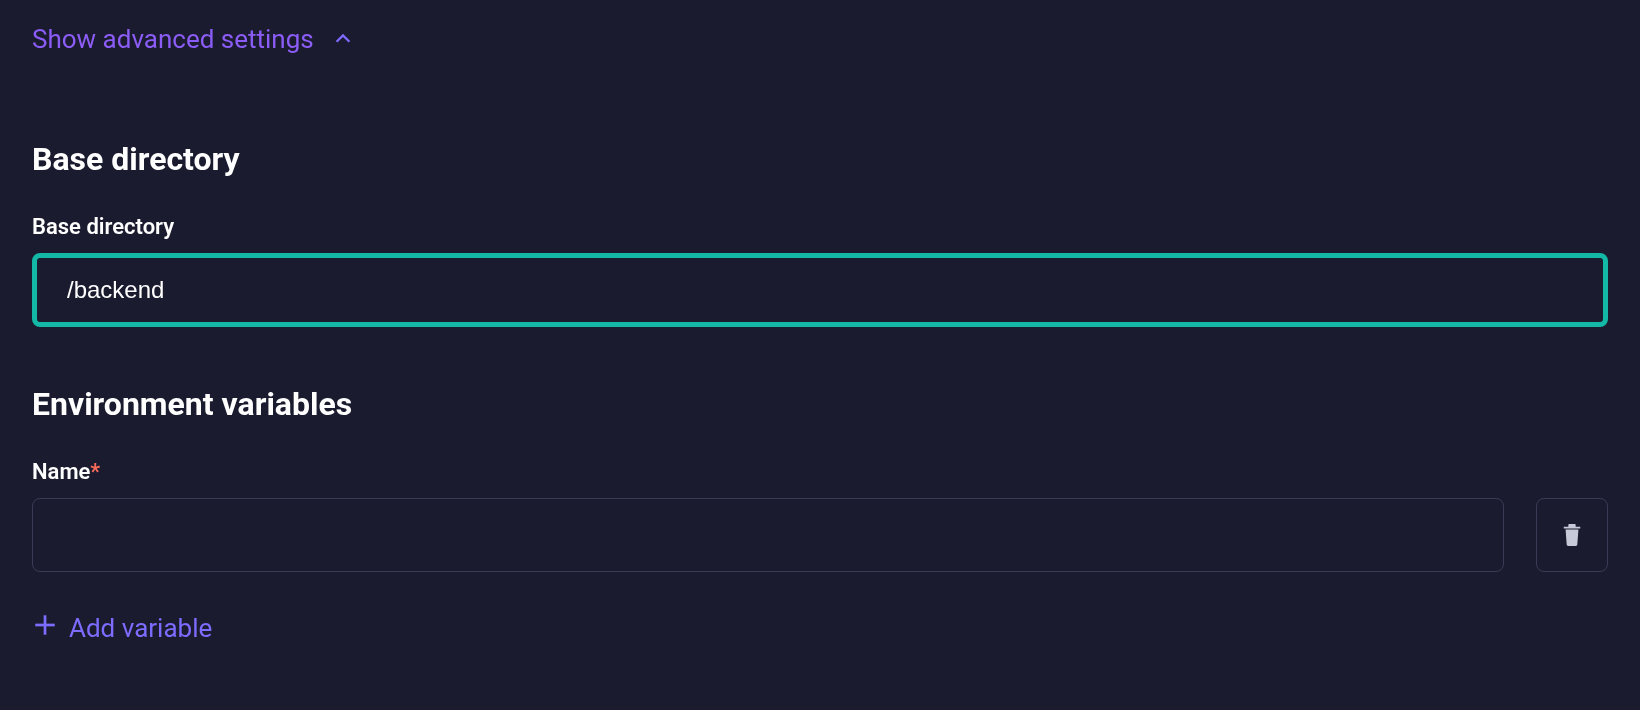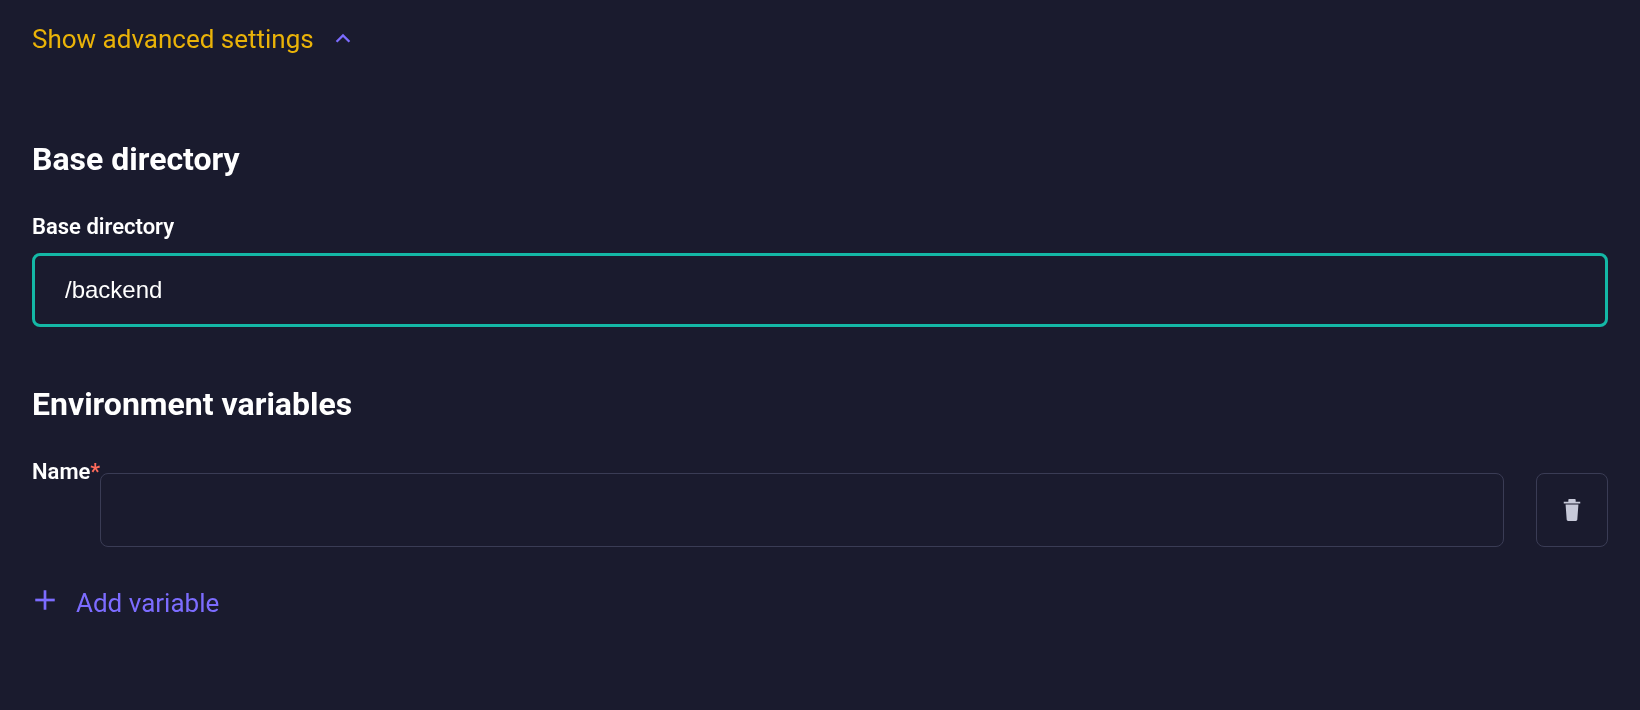--- a/index.html
+++ b/index.html
@@ -13,21 +13,21 @@
   }
   .page {
     padding: 24px 32px 0 32px;
   }
 
   
   .advanced-toggle {
     display: inline-flex;
     align-items: center;
     gap: 18px;
-    color: #eab308;
+    color: #8b5cf6;
     font-size: 26px;
     font-weight: 400;
     cursor: pointer;
     user-select: none;
   }
   .advanced-toggle .chevron {
     display: inline-flex;
     align-items: center;
     justify-content: center;
   }
@@ -67,39 +67,39 @@
   .required {
     color: #ff6b5b;
   }
 
   
   .text-input {
     width: 100%;
     height: 74px;
     margin-top: 14px;
     background: transparent;
-    border: 3px solid #14b8a6;
+    border: 5px solid #14b8a6;
     border-radius: 8px;
     color: #ffffff;
     font-size: 24px;
     padding: 0 30px;
     outline: none;
   }
 
   
   .env-row {
     display: flex;
     gap: 32px;
     margin-top: 36px;
     align-items: flex-end;
   }
   .env-col {
     flex: 1 1 0;
     display: flex;
-    flex-direction: row;
+    flex-direction: column;
   }
   .env-input {
     height: 74px;
     margin-top: 14px;
     background: transparent;
     border: 1px solid #3a3c55;
     border-radius: 8px;
     color: #ffffff;
     font-size: 24px;
     padding: 0 22px;
@@ -121,21 +121,21 @@
   .delete-btn svg {
     width: 22px;
     height: 26px;
     fill: #c7c9d9;
   }
 
   
   .add-variable {
     display: inline-flex;
     align-items: center;
-    gap: 18px;
+    gap: 11px;
     color: #7c6cff;
     font-size: 26px;
     font-weight: 400;
     margin-top: 40px;
     cursor: pointer;
     user-select: none;
   }
   .add-variable svg {
     width: 26px;
     height: 26px;

